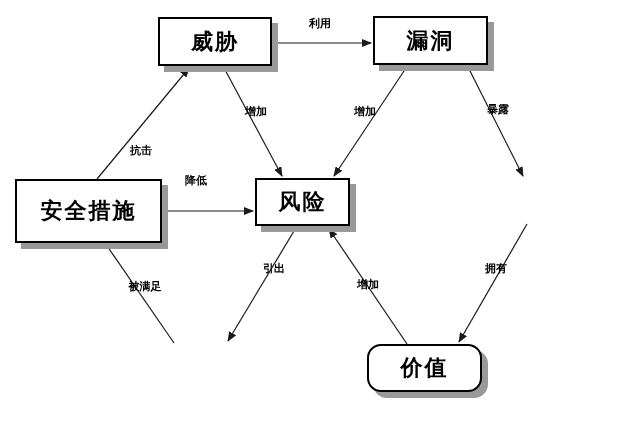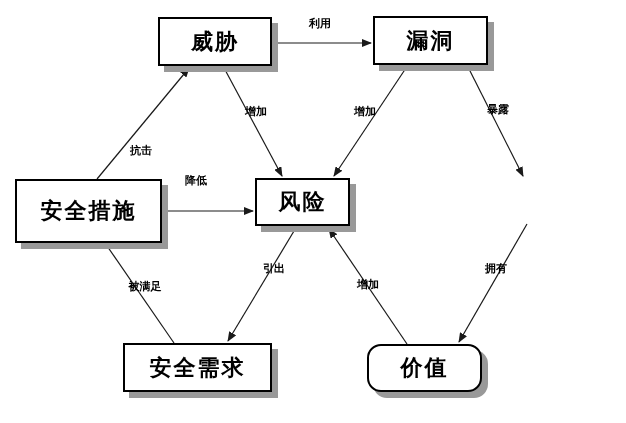--- a/index.html
+++ b/index.html
@@ -75,21 +75,20 @@
 
   <div class="node" style="left:373px; top:16px;  width:115px; height:49px;">漏洞</div>
 
   <div class="node" style="left:158px; top:17px;  width:114px; height:49px;">威胁</div>
 
   <div class="node" style="left:15px;  top:179px; width:147px; height:64px;">安全措施</div>
 
   <div class="node" style="left:255px; top:178px; width:95px;  height:48px;">风险</div>
 
 
-  <div class="node" style="left:123px; top:343px; width:149px; height:49px;">安全需求</div>
 
   <div class="node" style="left:367px; top:344px; width:115px; height:48px;border-radius:14px;">价值</div>
 
   <span class="edge-label" style="left:320px; top:23px;">利用</span>
 
   <span class="edge-label" style="left:141px; top:110px;margin-top:40px;">抗击</span>
 
   <span class="edge-label" style="left:256px; top:111px;">增加</span>
 
   <span class="edge-label" style="left:365px; top:111px;">增加</span>

